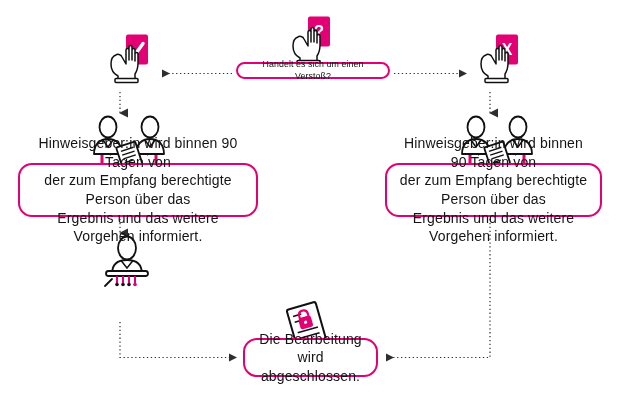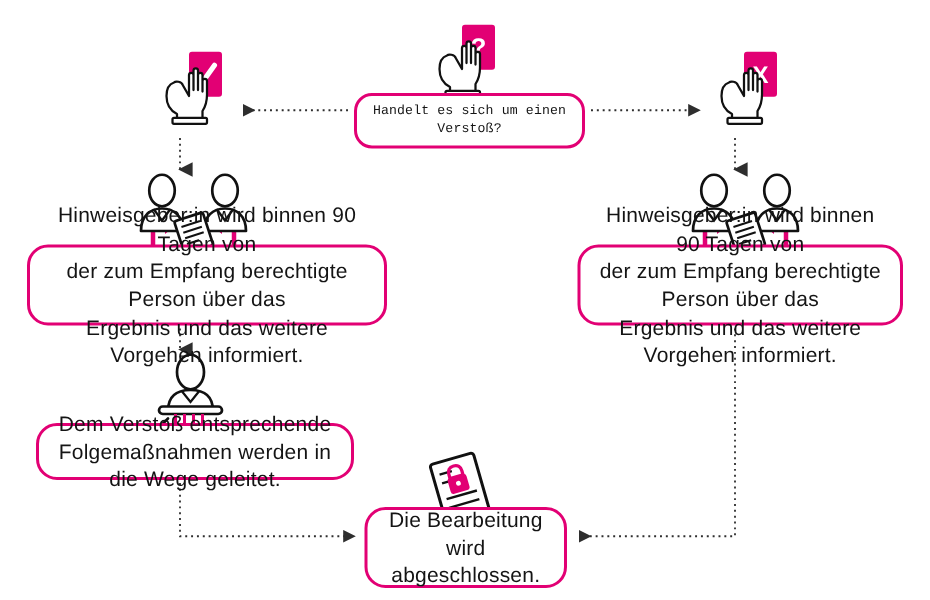--- a/index.html
+++ b/index.html
@@ -50,41 +50,40 @@
   .icon-wrap {
     position: absolute;
   }
   .icon-wrap svg {
     display: block;
     overflow: visible;
   }
   
   #node-question {
     left: 236px; top: 62px;
-    width: 154px; height: 37px;
+    width: 154px; height: 17px;
     border-radius: 12px;
-    font-family: Liberation Mono, monospace;
   }
   #node-question .node-text { font-size: 8.8px; }
 
   #node-inform-left {
     left: 18px; top: 163px;
     width: 240px; height: 54px;
   }
   #node-inform-right {
     left: 385px; top: 163px;
     width: 217px; height: 54px;
   }
   #node-followup {
     left: 24px; top: 282px;
     width: 212px; height: 38px;
   }
   #node-closed {
     left: 243px; top: 338px;
-    width: 135px; height: 54px;
+    width: 135px; height: 39px;
   }
 
   
   #icon-hand-question { left: 286px; top: 16px; width: 48px; height: 50px; }
   #icon-hand-check    { left: 104px; top: 34px; width: 48px; height: 50px; }
   #icon-hand-cross    { left: 474px; top: 34px; width: 48px; height: 50px; }
   #icon-people-left   { left: 88px;  top: 114px; width: 82px; height: 52px; }
   #icon-people-right  { left: 456px; top: 114px; width: 82px; height: 52px; }
   #icon-judge         { left: 96px;  top: 234px; width: 62px; height: 52px; }
   #icon-doc-lock      { left: 281px; top: 302px; width: 52px; height: 50px; }
@@ -271,26 +270,20 @@
   </div>
 
   <div class="node" id="node-inform-right">
     <span class="node-text">
       <span>Hinweisgeber:in wird binnen 90 Tagen von</span><br>
       <span>der zum Empfang berechtigte Person über das</span><br>
       <span>Ergebnis und das weitere Vorgehen informiert.</span>
     </span>
   </div>
 
-  <div class="node" id="node-followup">
-    <span class="node-text">
-      <span>Dem Verstoß entsprechende</span><br>
-      <span>Folgemaßnahmen werden in die Wege geleitet.</span>
-    </span>
-  </div>
 
   <div class="node" id="node-closed">
     <span class="node-text">
       <span>Die Bearbeitung wird</span><br>
       <span>abgeschlossen.</span>
     </span>
   </div>
 
 </div>
 

